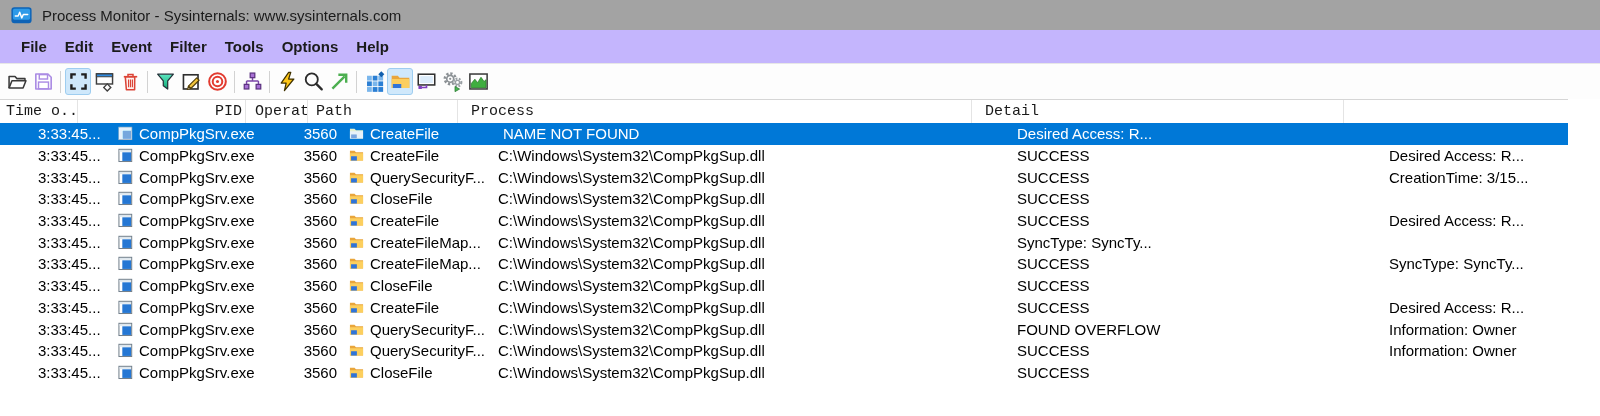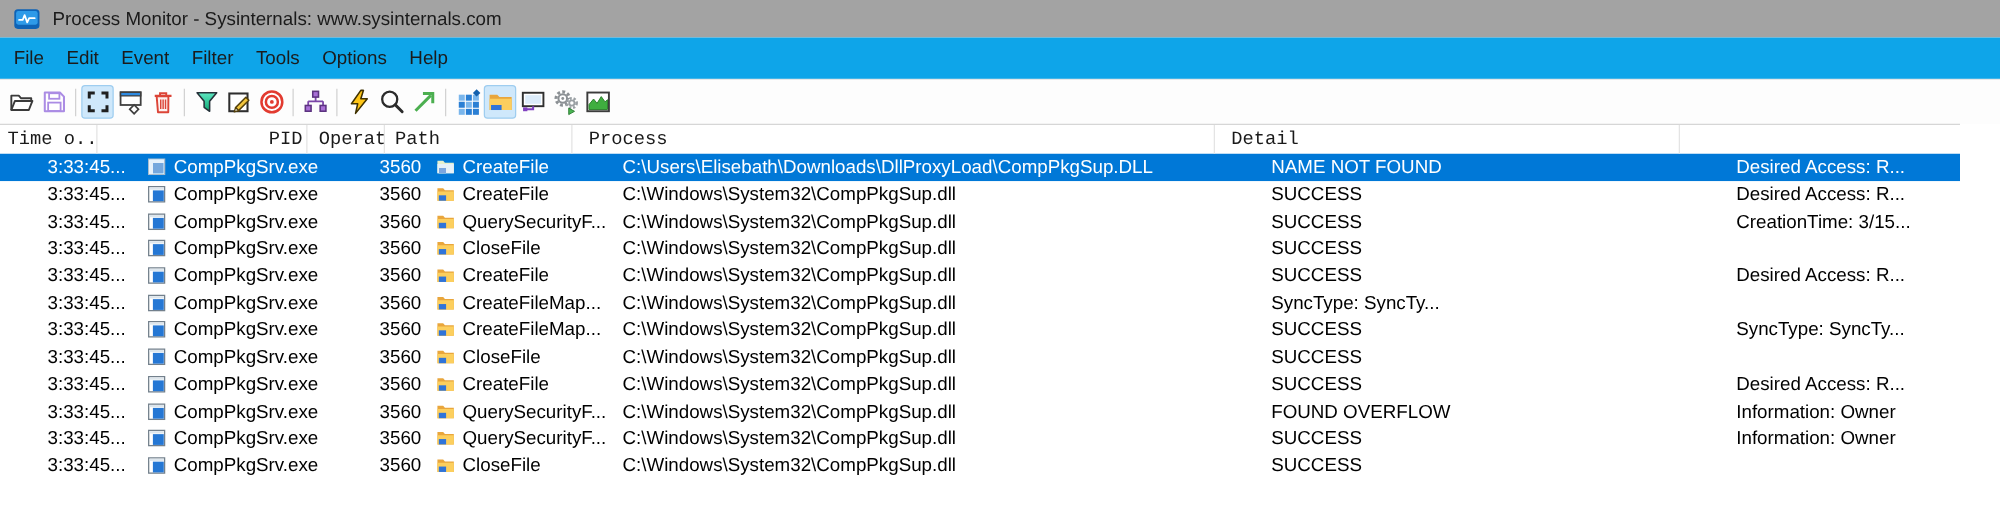--- a/index.html
+++ b/index.html
@@ -8,22 +8,22 @@
     -webkit-font-smoothing:antialiased; }
   :root { --sel:#0078d7; }
 
   
   .titlebar { height:30px; background:#a3a3a3; display:flex; align-items:center;
     padding-left:10px; gap:9px; }
   .app-icon { width:23px; height:23px; display:block; }
   .title-text { font-size:15px; color:#1b1b1b; }
 
   
-  .menubar { height:34px; background:#0ea5e9; display:flex; align-items:center;
-    padding-left:2px; border-bottom:1px solid #e7e7e7; }
+  .menubar { height:34px; background:#c4b5fd; display:flex; align-items:center;
+    padding-left:12px; border-bottom:1px solid #e7e7e7;font-weight:bold; }
   .menu-item { font-size:15px; color:#1b1b1b; padding:5px 9px; }
 
   
   .toolbar { height:35px; background:#fdfdfd; display:flex; align-items:center;
     padding-left:4px; }
   .tb-btn { width:26px; height:27px; border:1px solid transparent; background:transparent;
     display:grid; place-items:center; border-radius:3px; padding:0; }
   .tb-btn.active { background:#cfe8fb; border-color:#9ecdf0; }
   .tbi { width:23px; height:23px; display:block; }
   .tb-sep { width:1px; height:22px; background:#d2d2d2; margin:0 4px; flex:none; }
@@ -293,21 +293,20 @@
         </svg>
         <span>CompPkgSrv.exe</span>
       </div>
       <div class="cell c-pid">3560</div>
       <div class="cell c-operation">
         <svg class="ricon">
           <use href="#i-opfolder"></use>
         </svg>
         <span>CreateFile</span>
       </div>
-      <div class="cell c-path">C:\Users\Elisebath\Downloads\DllProxyLoad\CompPkgSup.DLL</div>
       <div class="cell c-result">NAME NOT FOUND</div>
       <div class="cell c-detail">Desired Access: R...</div>
     </div>
     <div class="row grid">
       <div class="cell c-time">3:33:45...</div>
       <div class="cell c-process">
         <svg class="ricon">
           <use href="#i-procapp"></use>
         </svg>
         <span>CompPkgSrv.exe</span>

